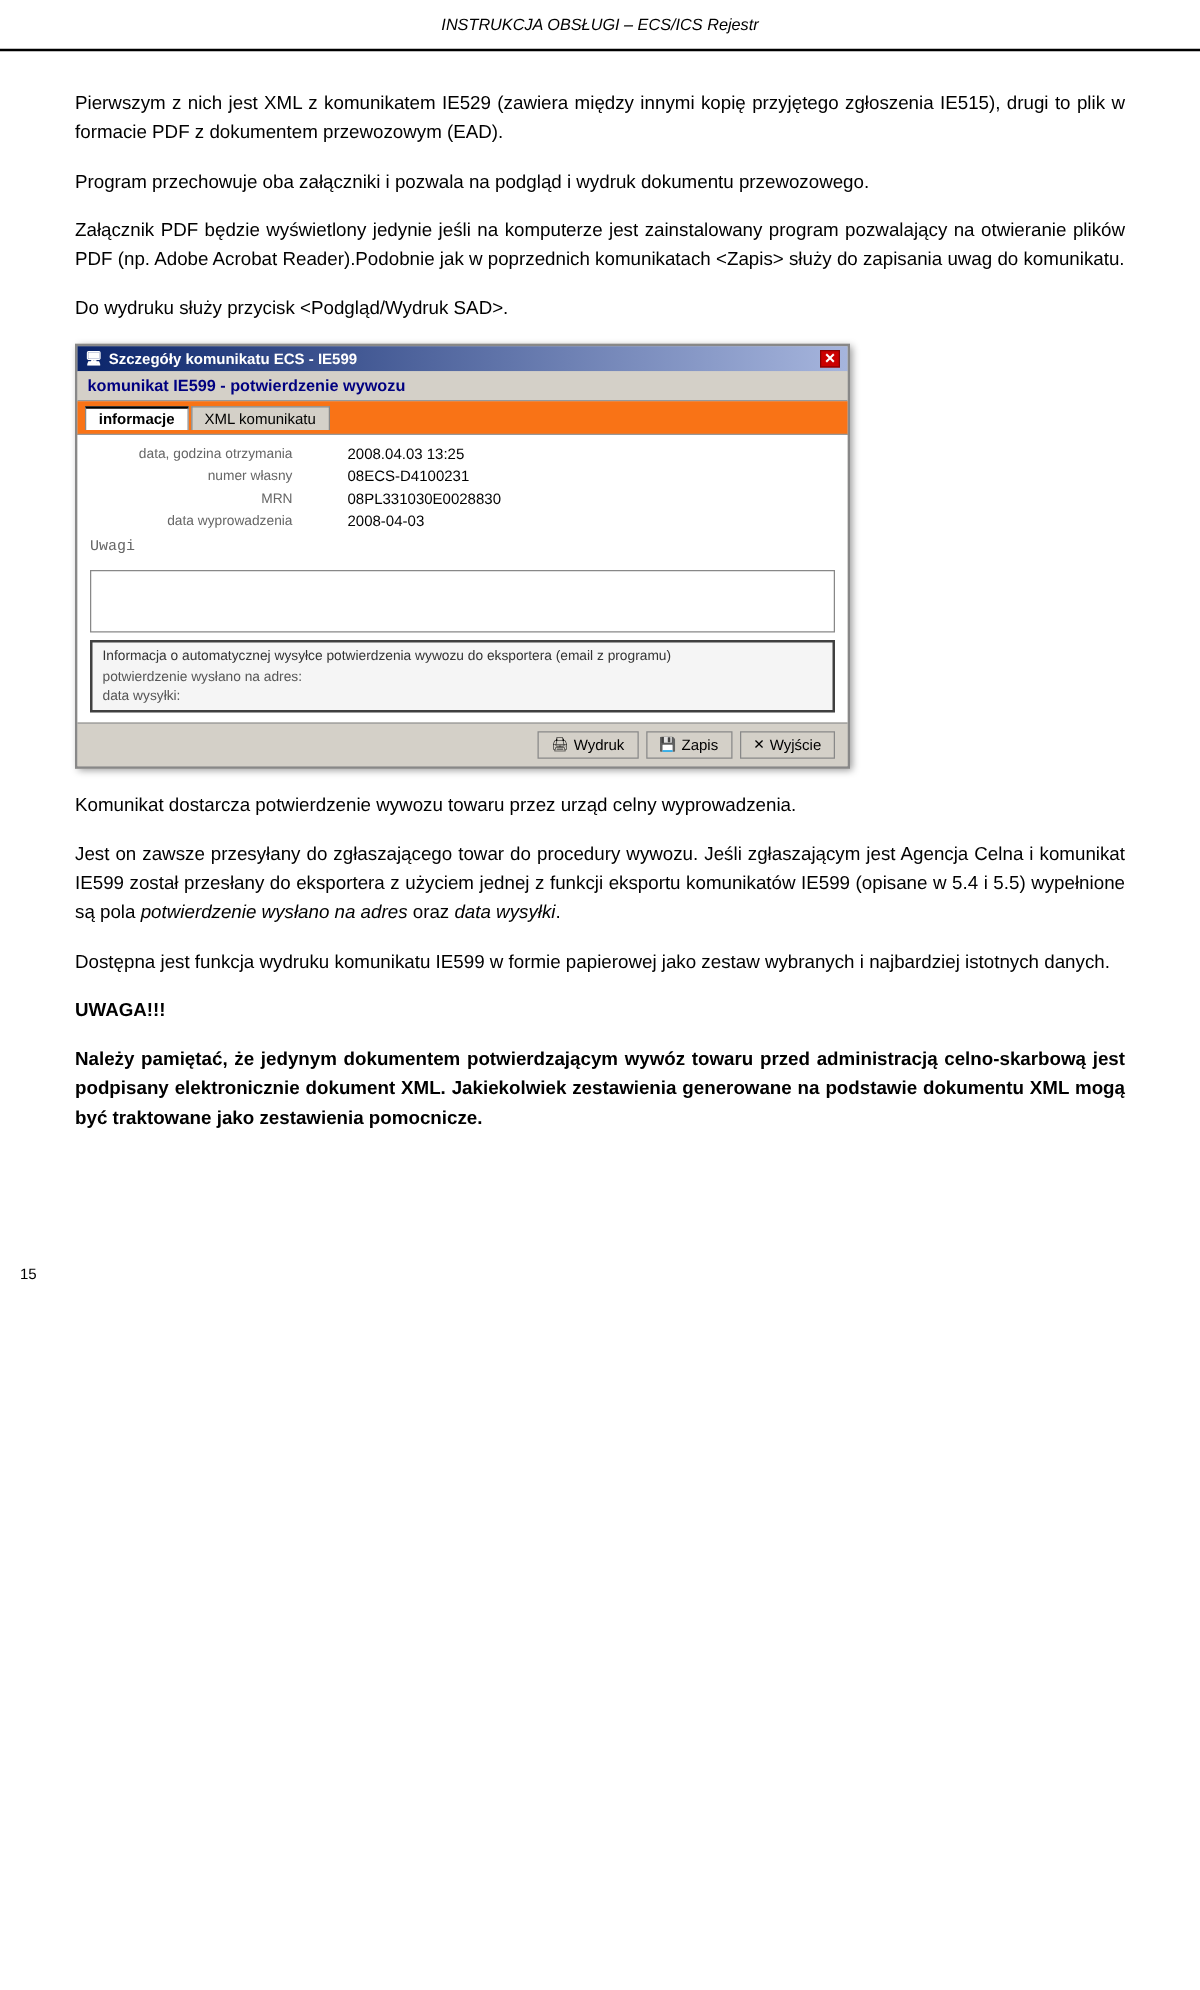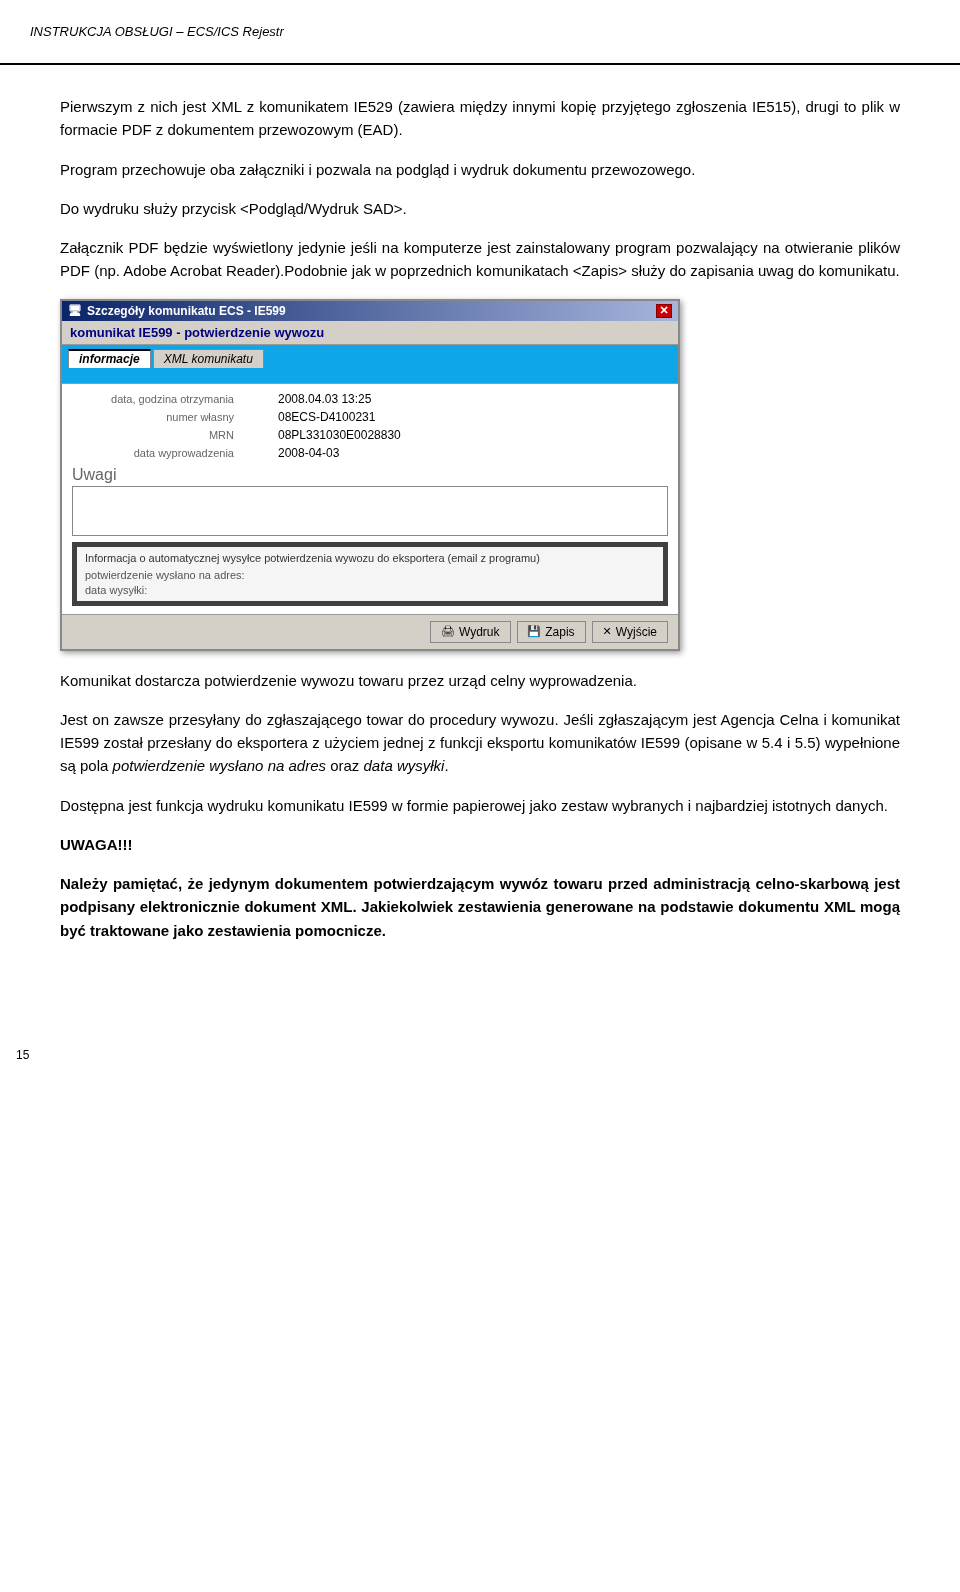--- a/index.html
+++ b/index.html
@@ -8,22 +8,22 @@
       min-height: 1592px;
       background: #fff;
       font-family: Arial, sans-serif;
       font-size: 15px;
       color: #000;
       position: relative;
     }
 
     .page-header {
       border-bottom: 2px solid #000;
-      padding: 24px 30px;
-      text-align: left;
+      padding: 12px 30px;
+      text-align: center;
       font-size: 13px;
       font-style: italic;
     }
 
     .page-content {
       padding: 30px 60px 60px 60px;
     }
 
     .paragraph {
       margin-bottom: 16px;
@@ -87,25 +87,24 @@
       background: #d4d0c8;
       padding: 4px 8px;
       font-size: 13px;
       font-weight: bold;
       color: #000080;
       border-bottom: 1px solid #999;
     }
 
     .dialog-tabs {
       display: flex;
-      background: #0ea5e9;
-      padding: 4px 6px 15px 6px;
+      background: #f97316;
+      padding: 4px 6px 3px 6px;
       border-bottom: 1px solid #999;
       gap: 2px;
-      font-style: italic;
     }
 
     .dialog-tab {
       background: #d4d0c8;
       border: 1px solid #888;
       border-bottom: none;
       padding: 2px 10px;
       font-size: 12px;
       cursor: pointer;
     }
@@ -142,35 +141,36 @@
     .dialog-field-value {
       font-size: 12px;
       color: #000;
     }
 
     .dialog-uwagi-section {
       margin-top: 6px;
     }
 
     .dialog-uwagi-label {
-      font-size: 16px;
+      font-size: 12px;
       color: #666;
-      margin-bottom: 2px;
+      margin-bottom: 12px;
+      font-family: Liberation Mono, monospace;
     }
 
     .dialog-uwagi-box {
       border: 1px solid #888;
       background: #fff;
       height: 50px;
       width: 100%;
       margin-bottom: 4px;
     }
 
     .dialog-info-box {
-      border: 5px solid #404040;
+      border: 2px solid #404040;
       background: #f5f5f5;
       padding: 5px 8px;
       margin-top: 6px;
       font-size: 11px;
       color: #333;
     }
 
     .dialog-info-row {
       display: flex;
       margin-top: 3px;
@@ -239,25 +239,25 @@
 
   <p class="paragraph">
     <span>Pierwszym z nich jest XML z komunikatem IE529 (zawiera między innymi kopię przyjętego zgłoszenia IE515), drugi to plik w formacie PDF z dokumentem przewozowym (EAD).</span>
   </p>
 
   <p class="paragraph">
     <span>Program przechowuje oba załączniki i pozwala na podgląd i wydruk dokumentu przewozowego.</span>
   </p>
 
   <p class="paragraph">
+    <span>Załącznik PDF będzie wyświetlony jedynie jeśli na komputerze jest zainstalowany program pozwalający na otwieranie plików PDF (np. Adobe Acrobat Reader).Podobnie jak w poprzednich komunikatach &lt;Zapis&gt; służy do zapisania uwag do komunikatu.</span>
+  </p>
+
+  <p class="paragraph">
     <span>Do wydruku służy przycisk &lt;Podgląd/Wydruk SAD&gt;.</span>
-  </p>
-
-  <p class="paragraph">
-    <span>Załącznik PDF będzie wyświetlony jedynie jeśli na komputerze jest zainstalowany program pozwalający na otwieranie plików PDF (np. Adobe Acrobat Reader).Podobnie jak w poprzednich komunikatach &lt;Zapis&gt; służy do zapisania uwag do komunikatu.</span>
   </p>
 
 
   <div class="dialog-container">
     <div class="dialog-window">
 
       <div class="dialog-titlebar">
         <div class="dialog-titlebar-title">
           <span class="dialog-title-icon">🖥</span>
           <span>Szczegóły komunikatu ECS - IE599</span>

